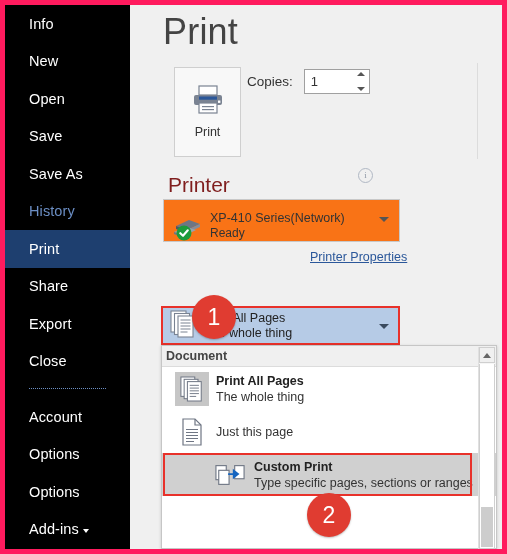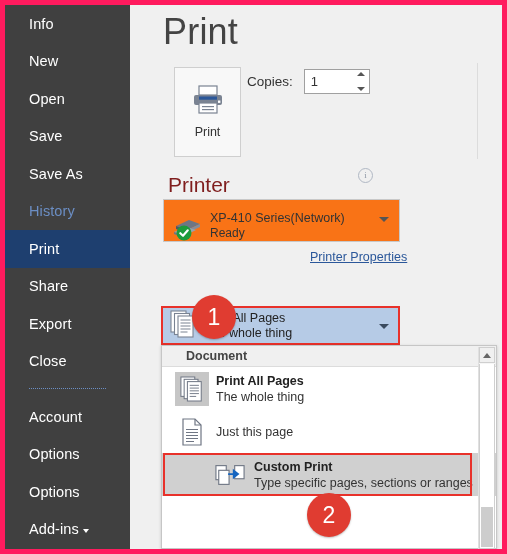--- a/index.html
+++ b/index.html
@@ -14,21 +14,21 @@
     position:absolute;
     left:5px;top:5px;
     width:497px;height:544px;
     background:#f0f0f0;
     overflow:hidden;
   }
   
   .sidebar{
     position:absolute;left:0;top:0;
     width:125px;height:544px;
-    background:#404040;
+    background:#000000;
   }
   .side-item{
     height:37.5px;
     display:flex;align-items:center;
     padding-left:24px;
     color:#ffffff;
     font-size:14.5px;
     box-sizing:border-box;
     letter-spacing:.1px;
   }
@@ -151,21 +151,21 @@
     width:336px;height:204px;
     background:#ffffff;
     border:1px solid #c6c6c6;
     box-sizing:border-box;
     box-shadow:0 1px 3px rgba(0,0,0,.18);
   }
   .dd-header{
     height:21px;background:#f0f0f0;
     border-bottom:1px solid #dcdcdc;
     display:flex;align-items:center;
-    padding-left:24px;box-sizing:border-box;
+    padding-left:4px;box-sizing:border-box;
     font-size:12.5px;color:#444;font-weight:bold;
   }
   .dd-item{
     height:43px;
     display:flex;align-items:center;
     padding-left:10px;box-sizing:border-box;
   }
   .dd-item .ic{width:40px;display:flex;justify-content:center;}
   .dd-item .tx{margin-left:4px;}
   .dd-item .a{font-size:12.5px;font-weight:bold;color:#222;line-height:16px;}

